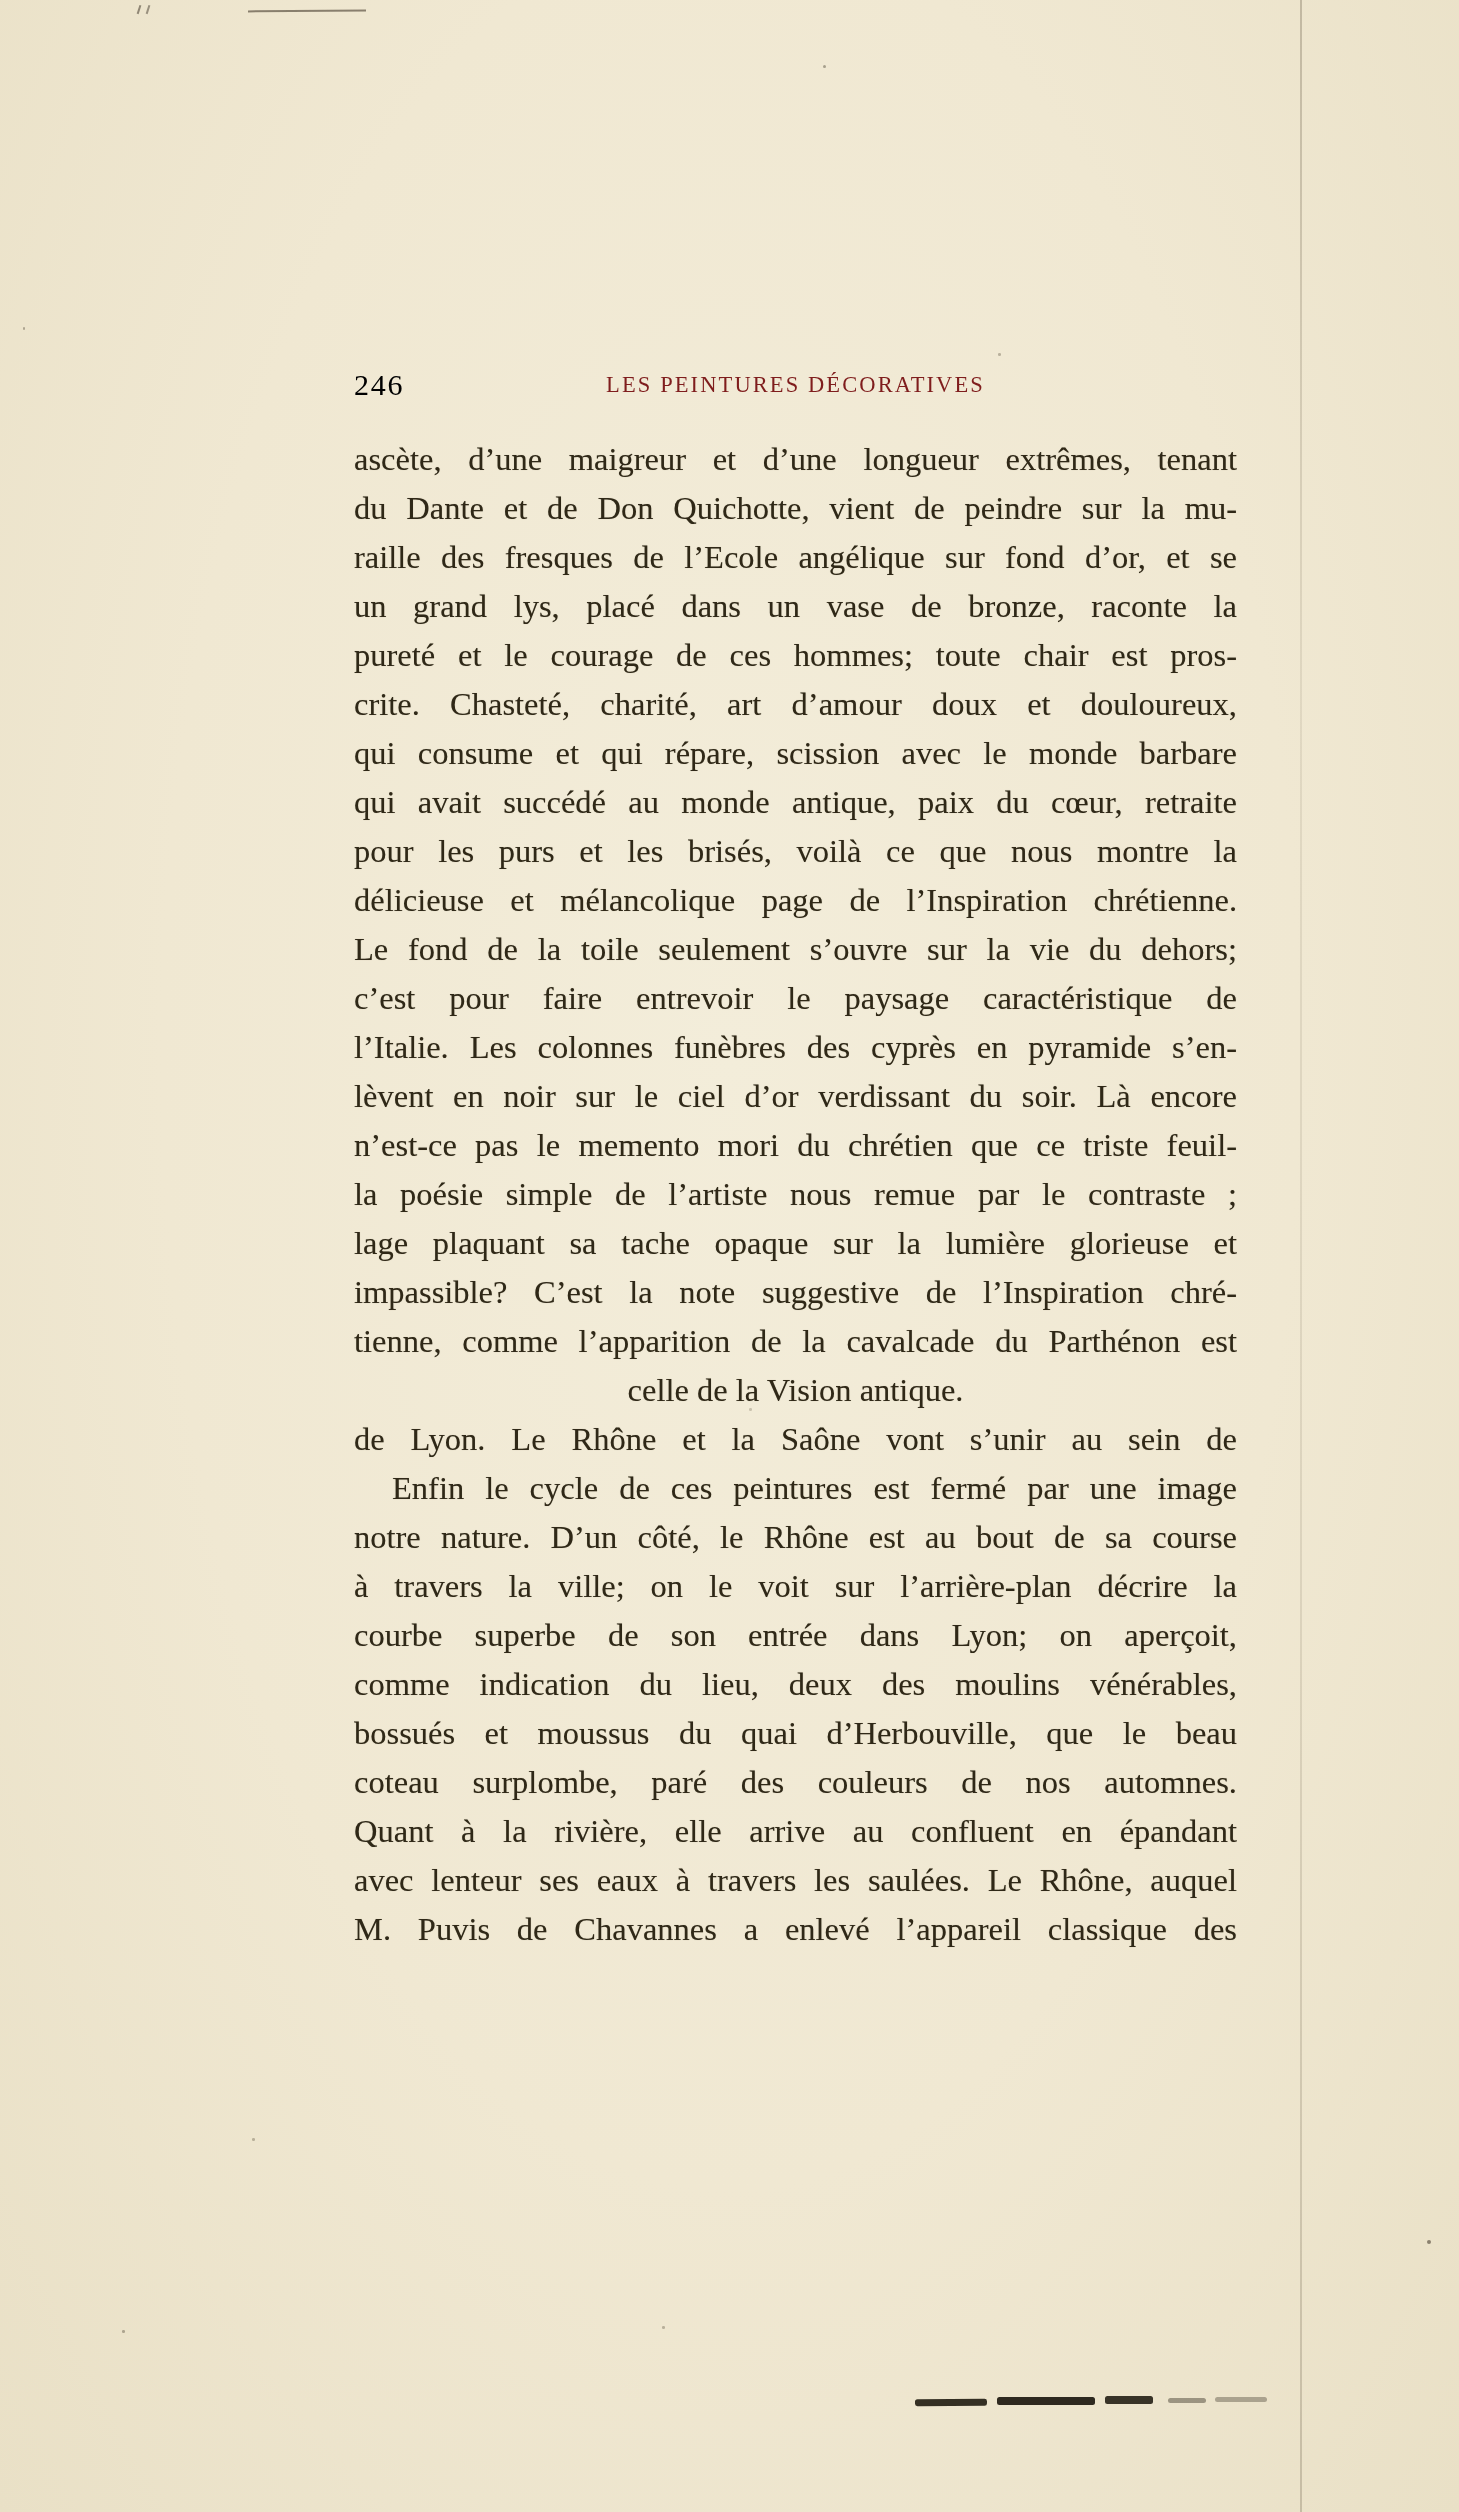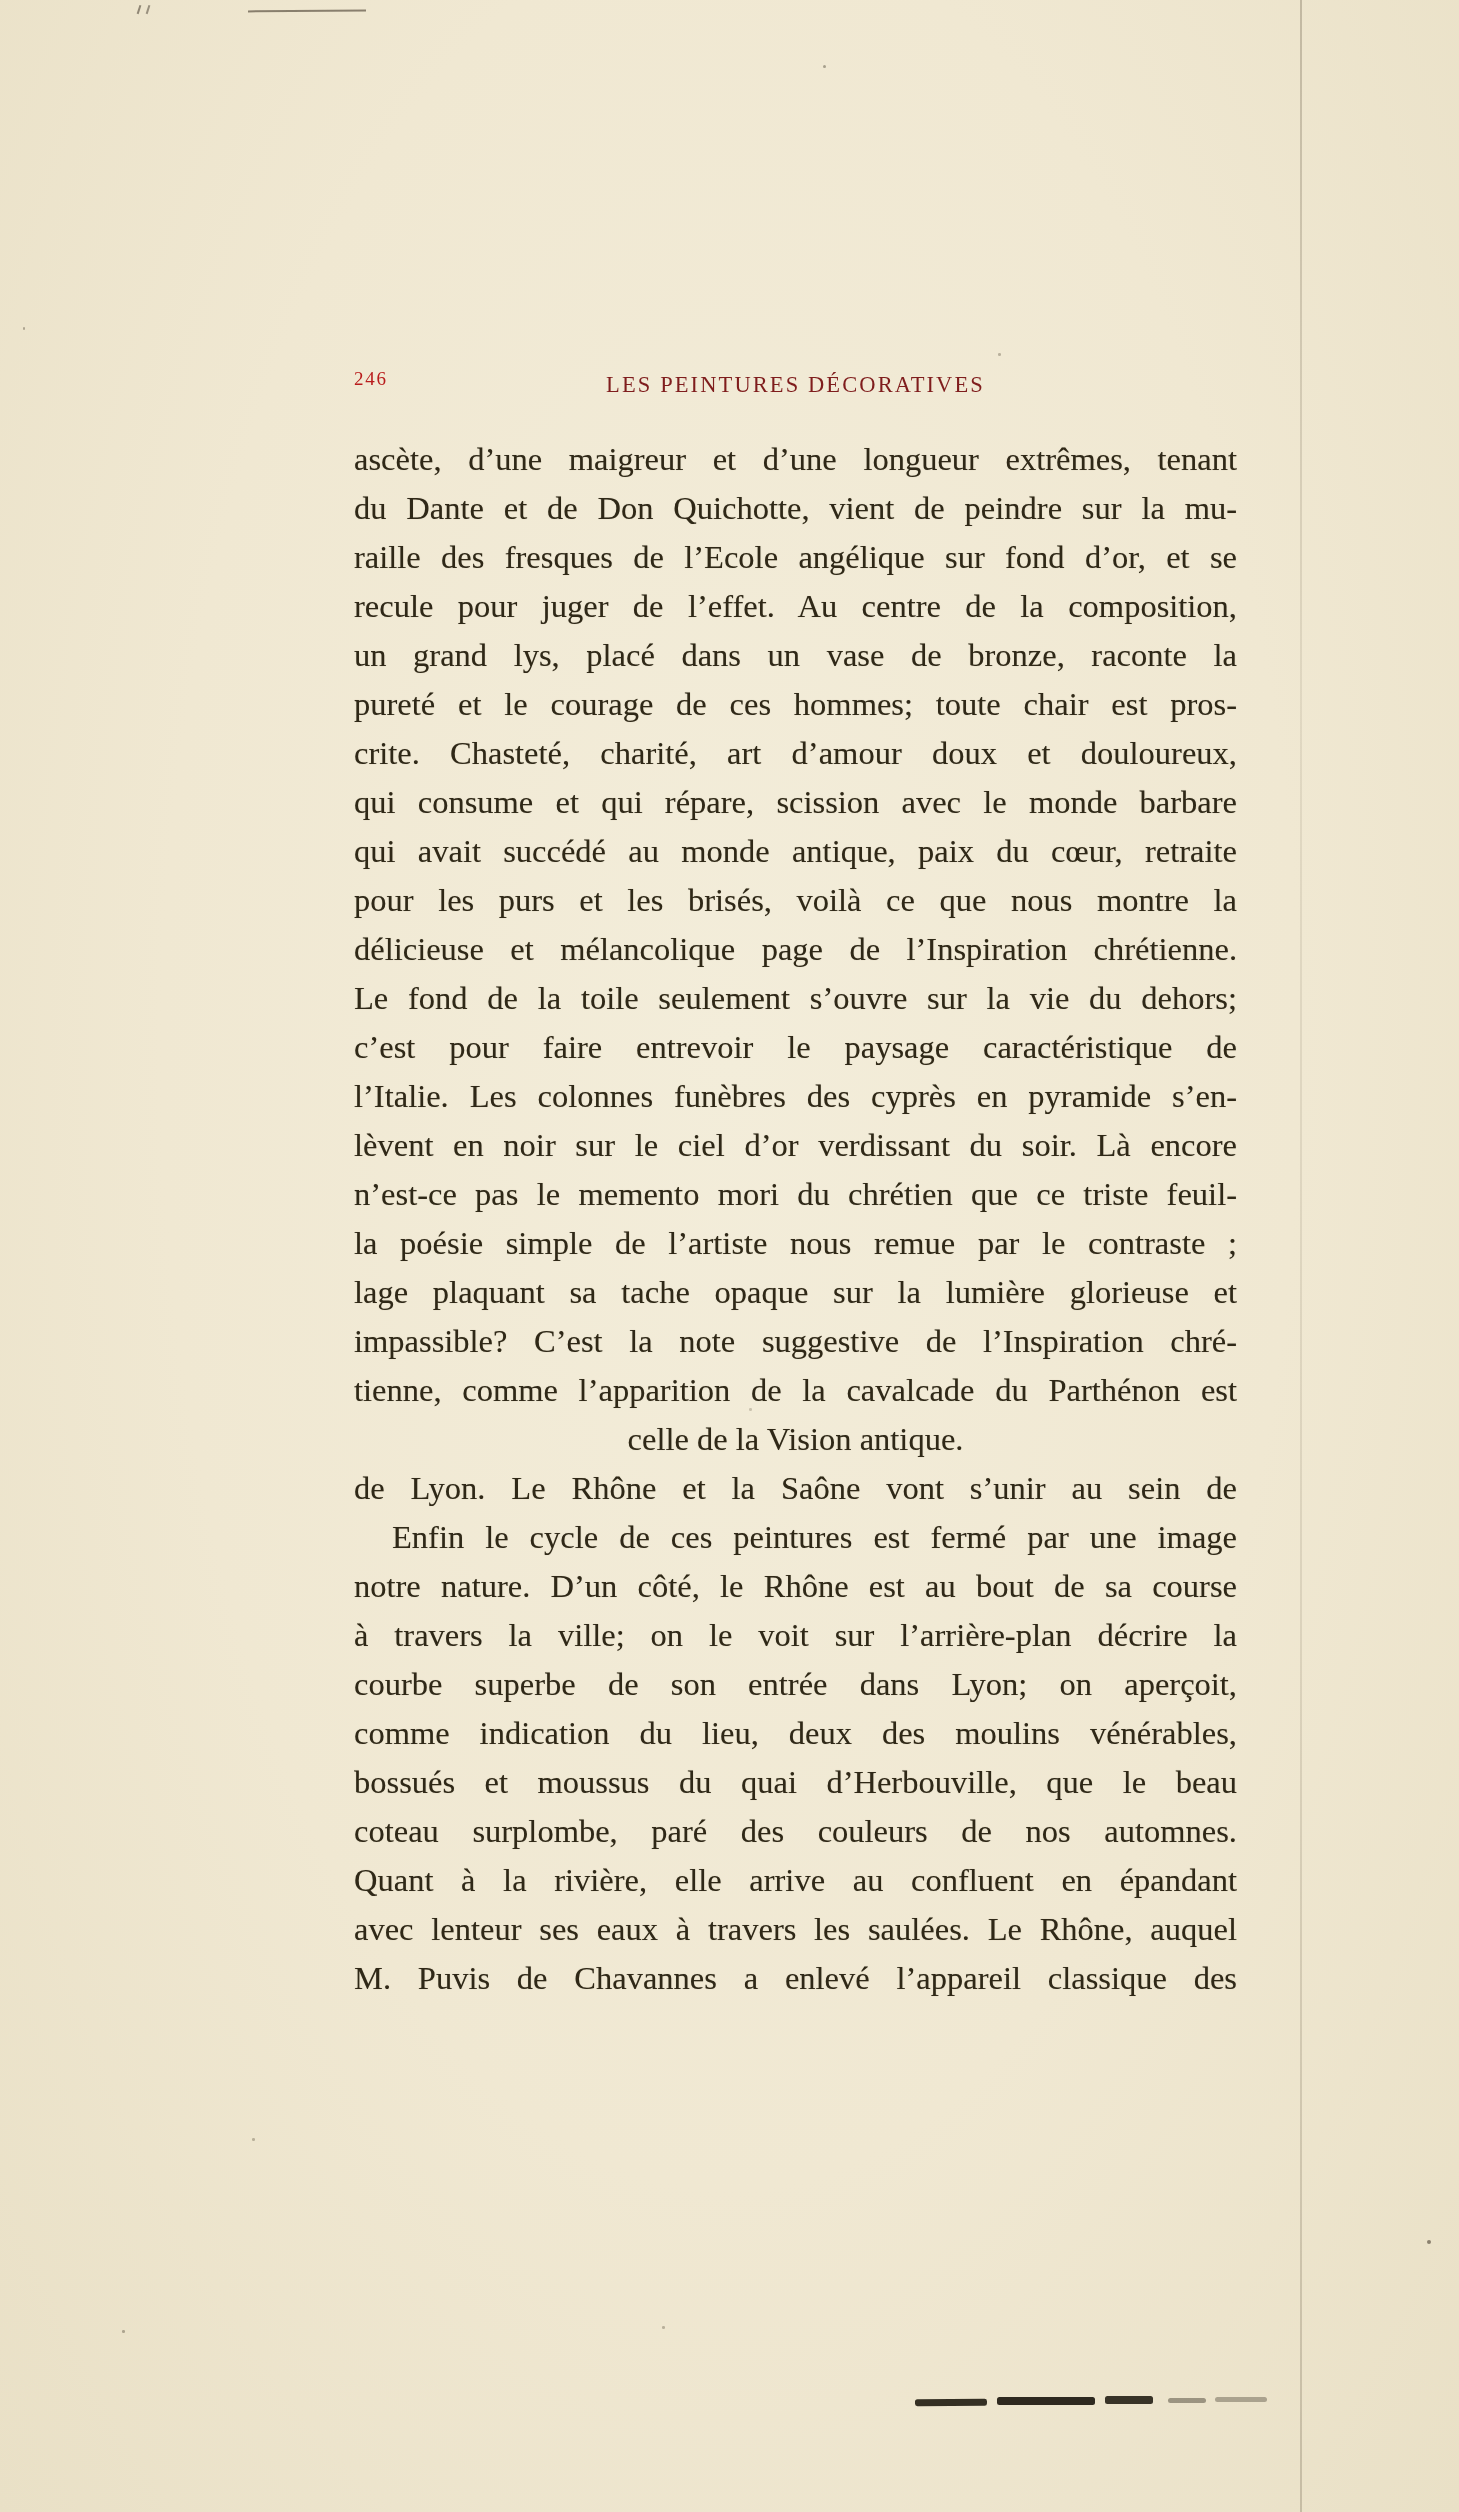--- a/index.html
+++ b/index.html
@@ -36,23 +36,23 @@
     position: absolute;
     left: 354px;
     top: 365px;
     width: 883px;
     height: 38px;
   }
   .page-number {
     position: absolute;
     left: 0;
     top: 3.3px;
-    font-size: 19px;
+    font-size: 30px;
     letter-spacing: 1.7px;
-    color: #b91c1c;
+    color: #000000;
   }
   .running-title {
     position: absolute;
     left: 50%;
     top: 6.7px;
     transform: translateX(-50%);
     font-size: 22.5px;
     letter-spacing: 2.1px;
     white-space: nowrap;
     color: #7f1d1d;
@@ -140,21 +140,20 @@
 
   <div class="header">
     <span class="page-number">246</span>
     <span class="running-title">LES PEINTURES DÉCORATIVES</span>
   </div>
 
   <div class="text-block">
       <div class="line j"><span>ascète, d’une maigreur et d’une longueur extrêmes, tenant</span></div>
       <div class="line j"><span>du Dante et de Don Quichotte, vient de peindre sur la mu-</span></div>
       <div class="line j"><span>raille des fresques de l’Ecole angélique sur fond d’or, et se</span></div>
-      <div class="line j"><span>recule pour juger de l’effet. Au centre de la composition,</span></div>
       <div class="line j"><span>un grand lys, placé dans un vase de bronze, raconte la</span></div>
       <div class="line j"><span>pureté et le courage de ces hommes; toute chair est pros-</span></div>
       <div class="line j"><span>crite. Chasteté, charité, art d’amour doux et douloureux,</span></div>
       <div class="line j"><span>qui consume et qui répare, scission avec le monde barbare</span></div>
       <div class="line j"><span>qui avait succédé au monde antique, paix du cœur, retraite</span></div>
       <div class="line j"><span>pour les purs et les brisés, voilà ce que nous montre la</span></div>
       <div class="line j"><span>délicieuse et mélancolique page de l’</span><span class="i">Inspiration chrétienne</span><span>.</span></div>
       <div class="line j"><span>Le fond de la toile seulement s’ouvre sur la vie du dehors;</span></div>
       <div class="line j"><span>c’est pour faire entrevoir le paysage caractéristique de</span></div>
       <div class="line j"><span>l’Italie. Les colonnes funèbres des cyprès en pyramide s’en-</span></div>

